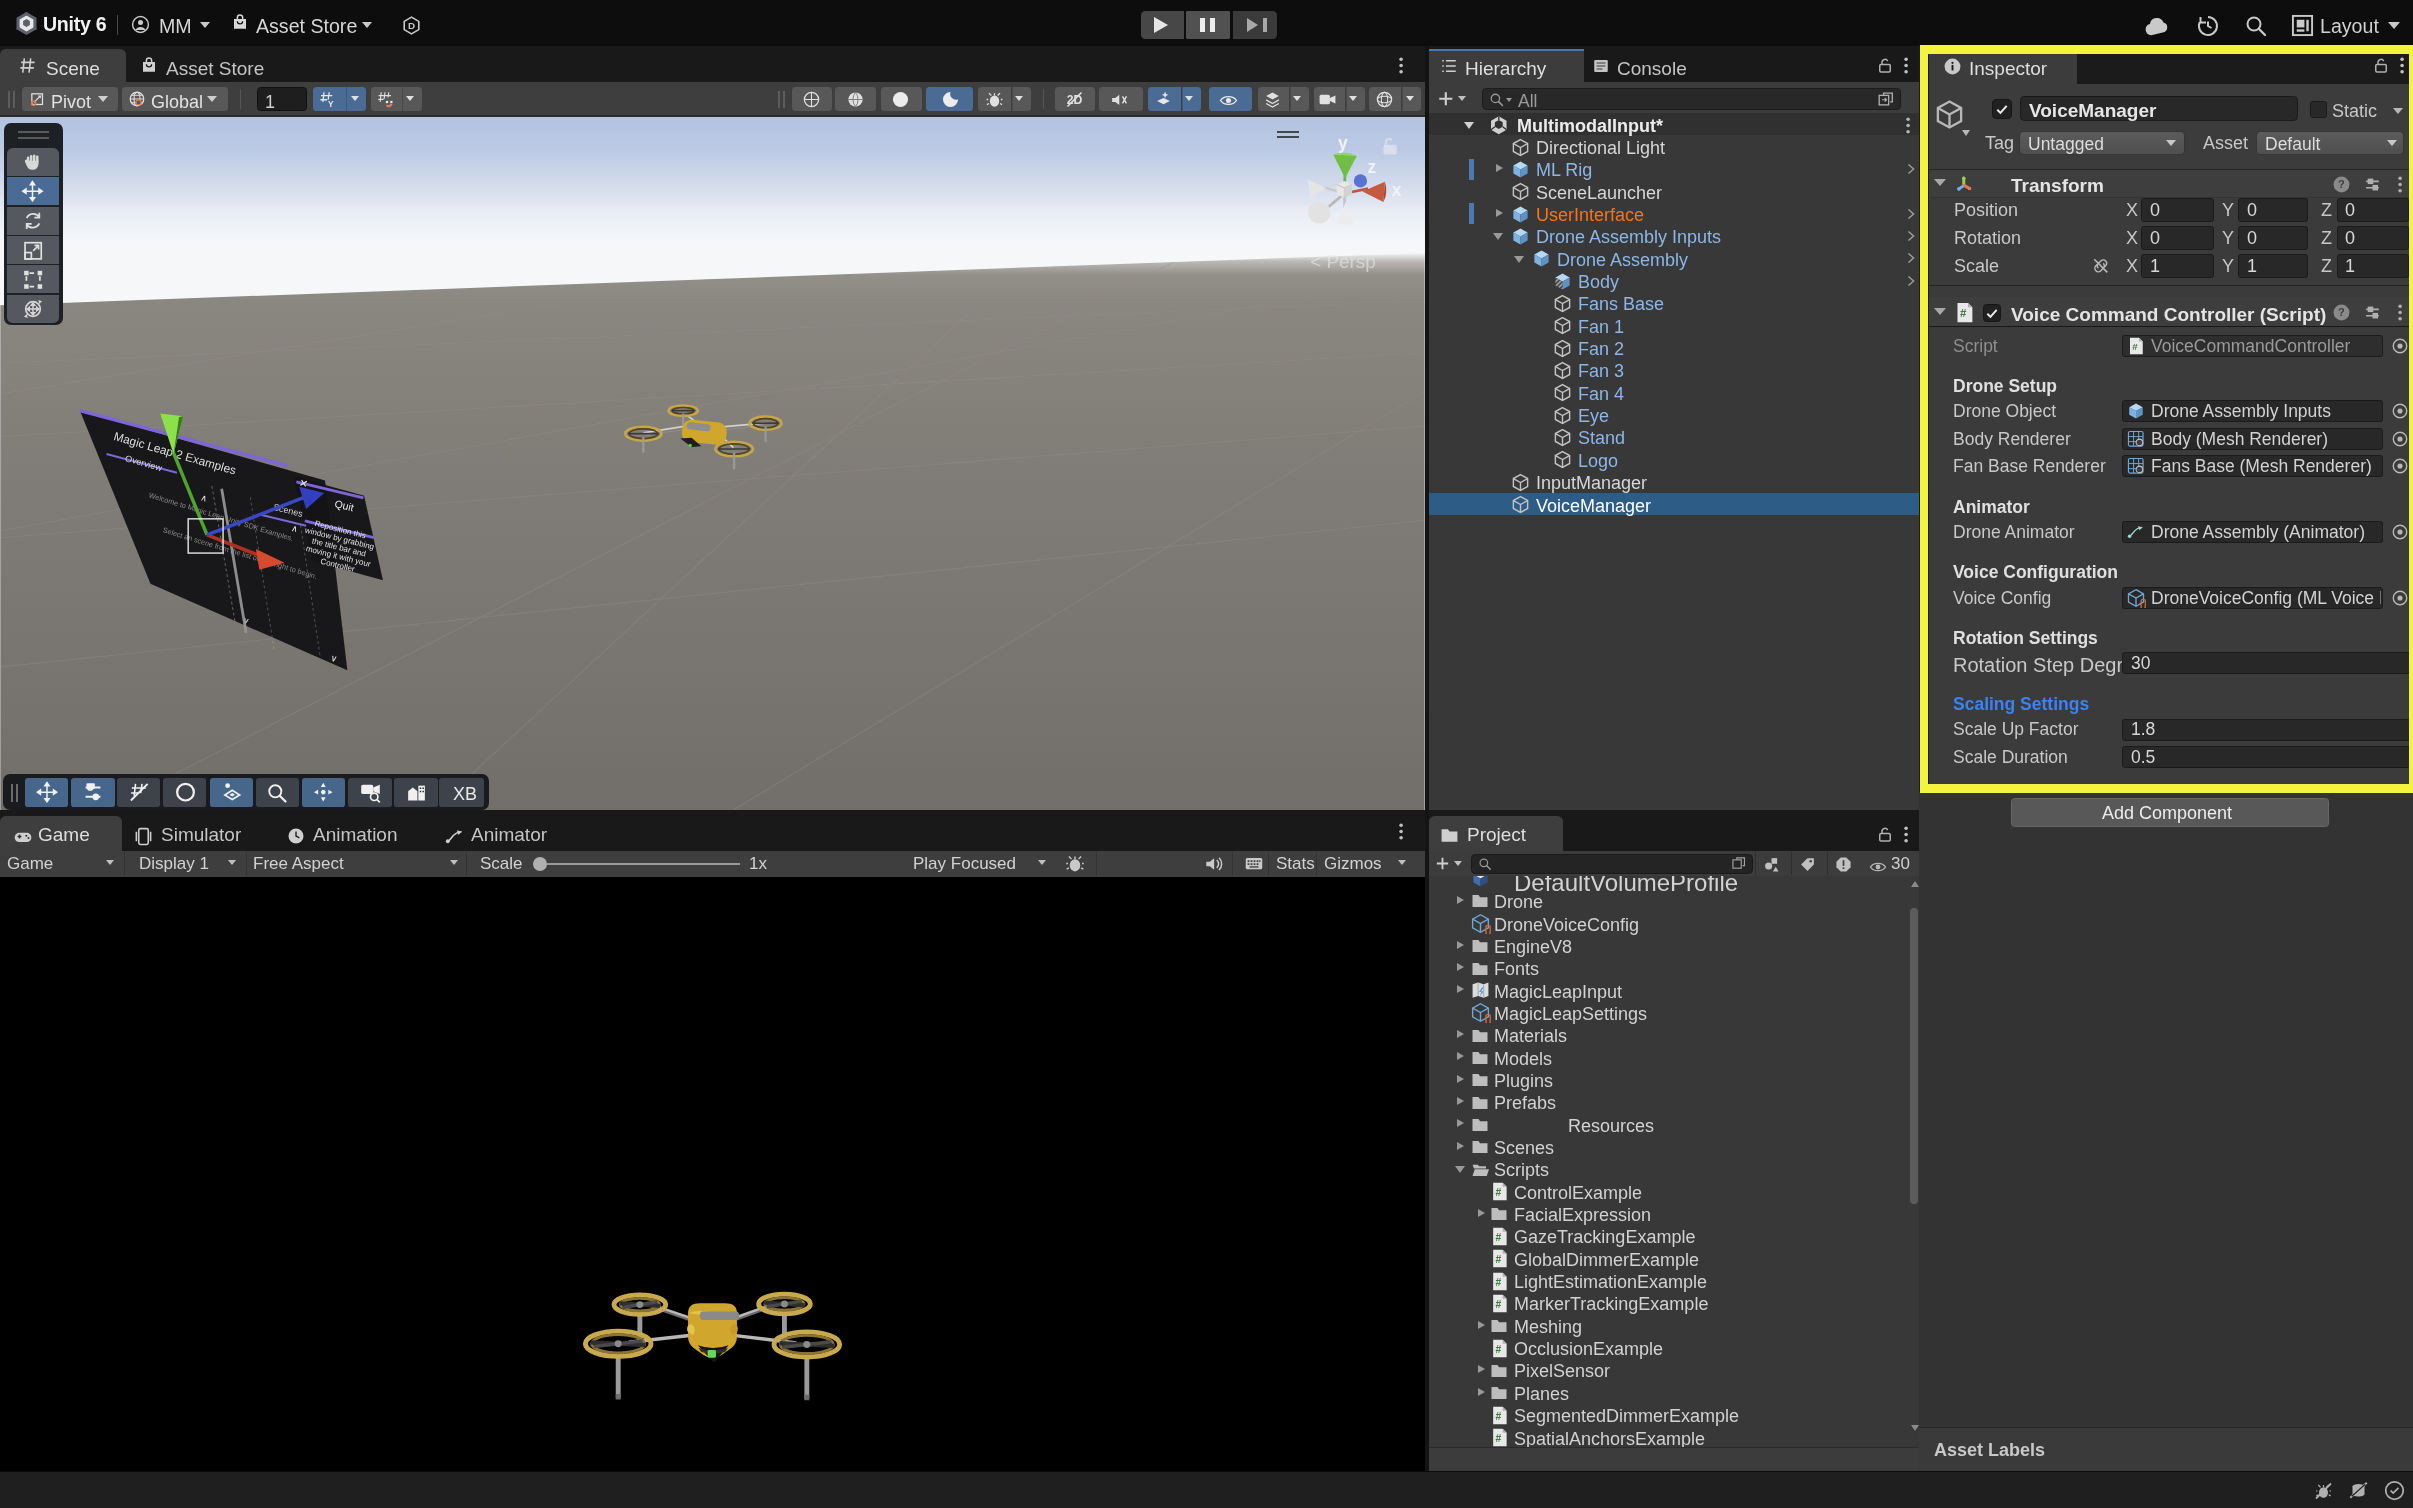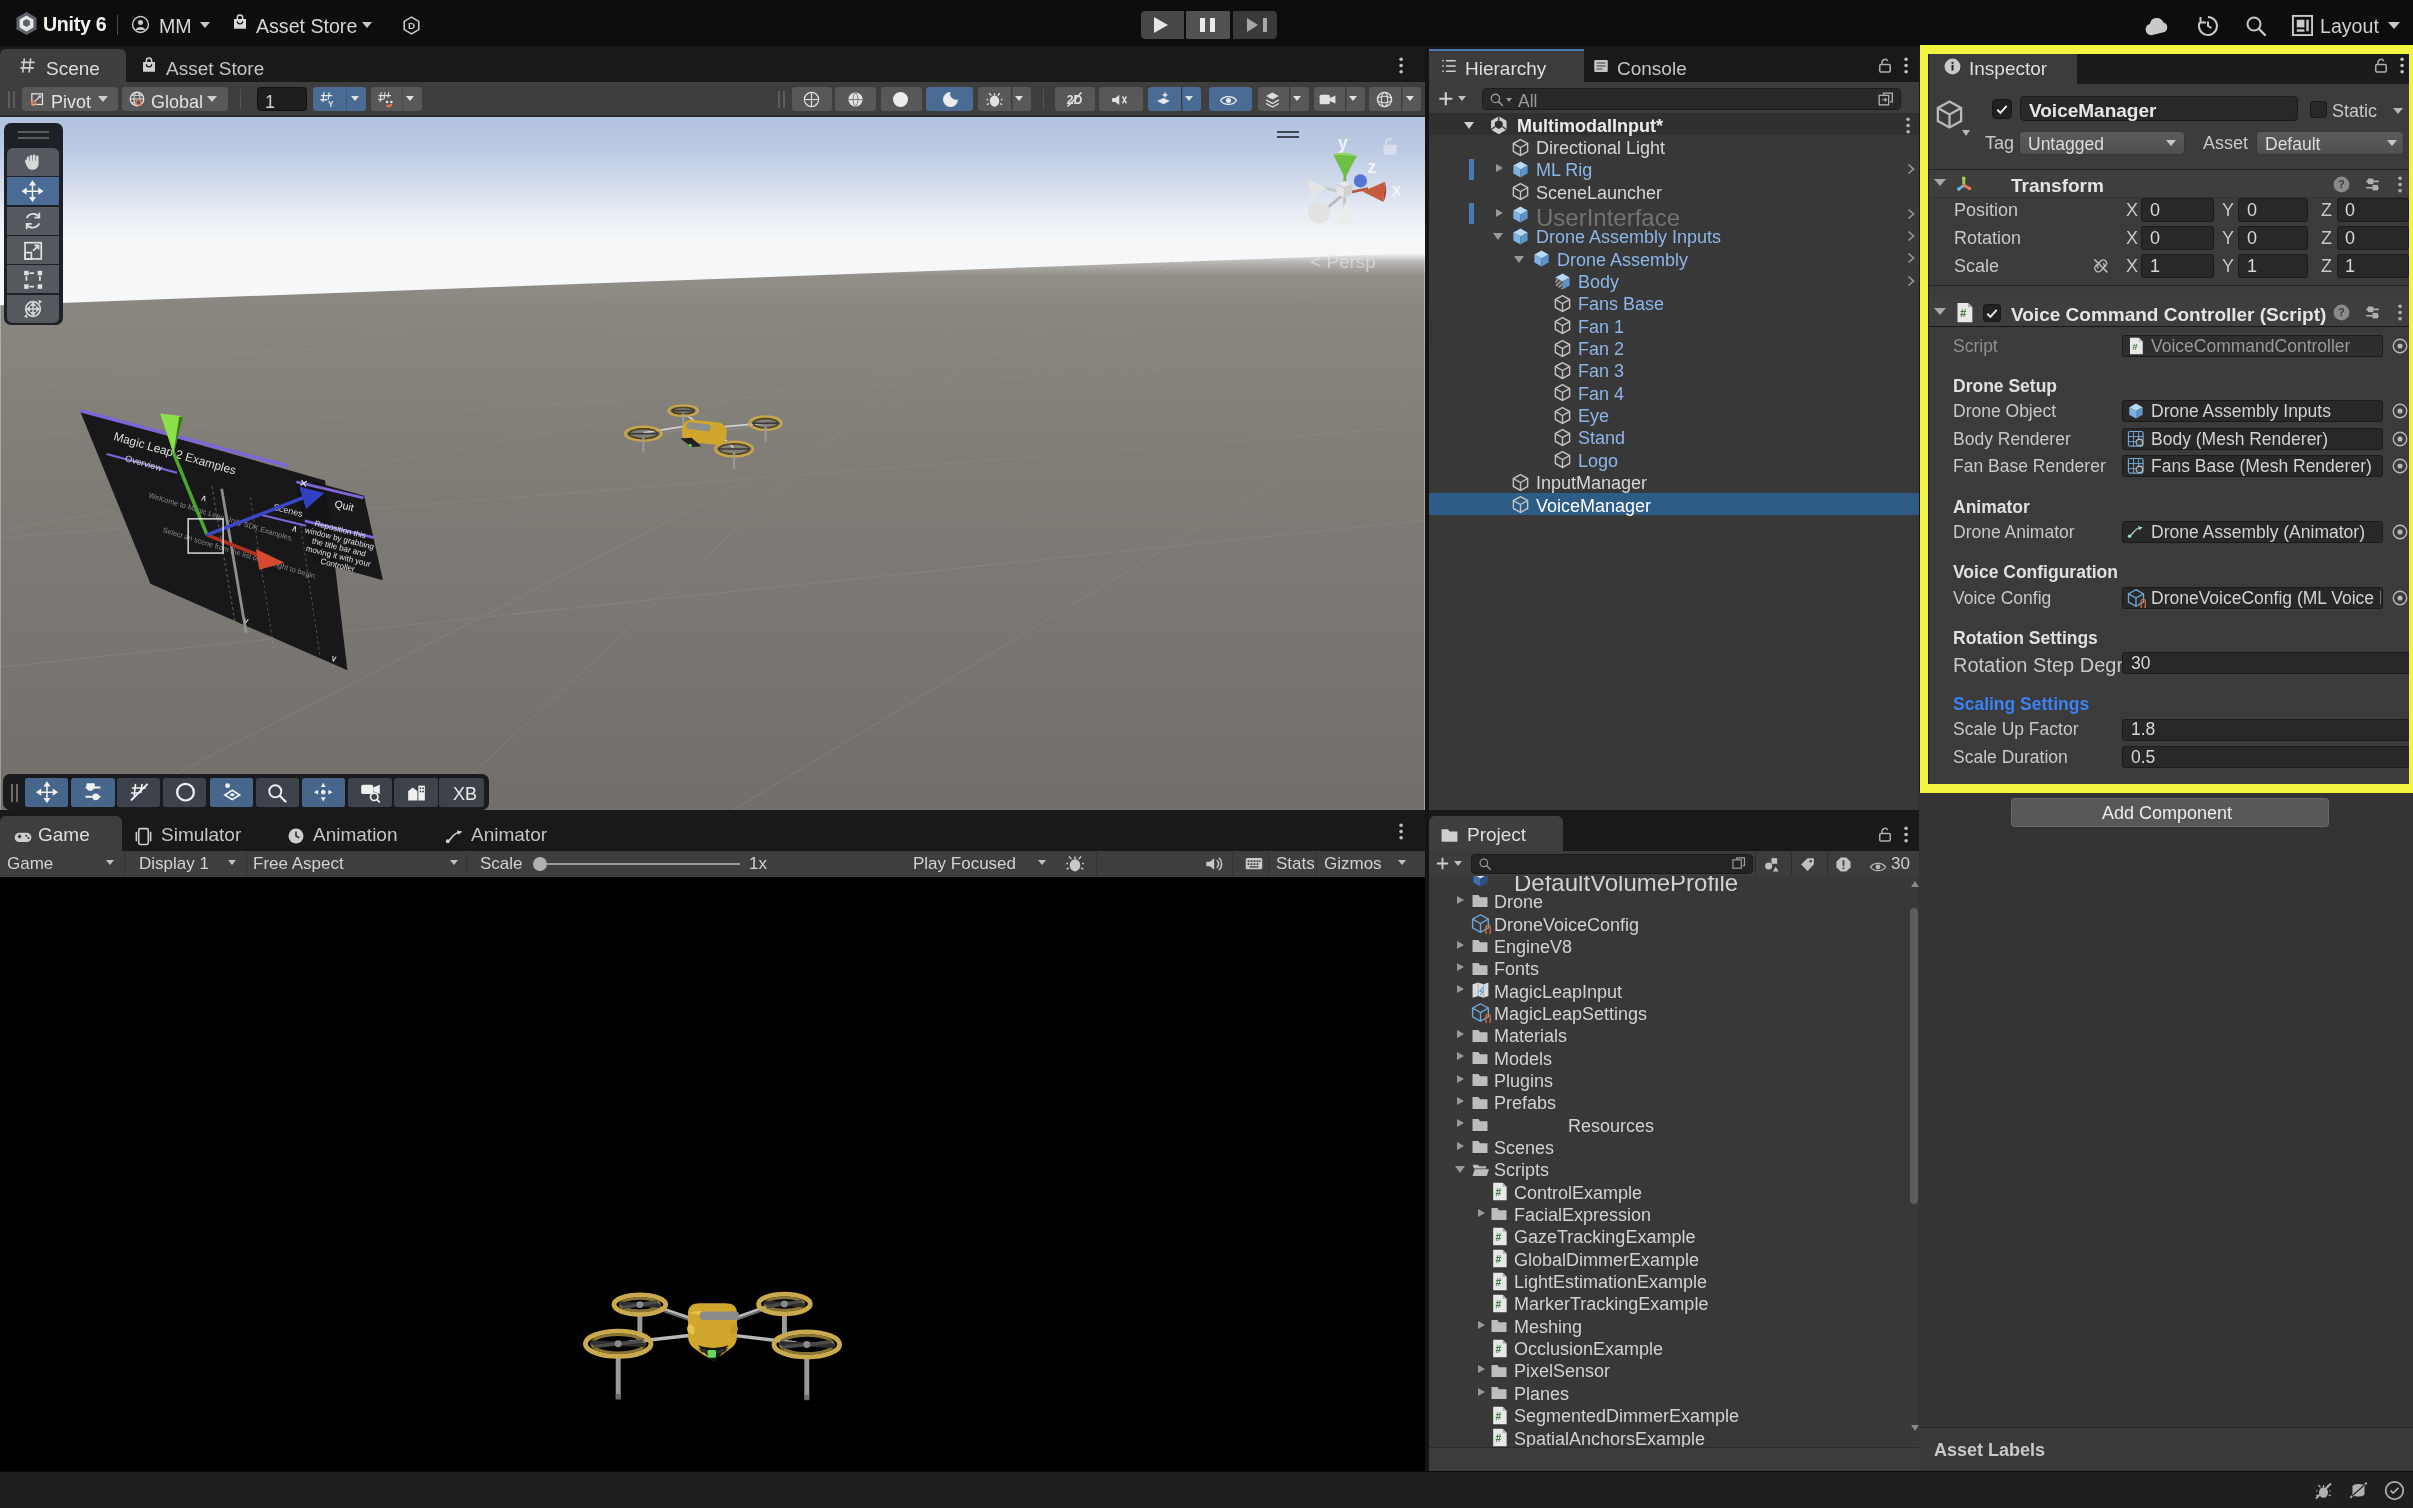--- a/index.html
+++ b/index.html
@@ -620,21 +620,21 @@
     <path d="M12 2 L21 7 V17 L12 22 L3 17 V7 Z" fill="none" stroke="#c2c2c2" stroke-width="1.8"></path>
     <path d="M3 7 L12 12 L21 7 M12 12 V22" fill="none" stroke="#c2c2c2" stroke-width="1.8"></path>
   </svg>
 <div style="position:absolute;left:1536px;top:184px;font-size:18px;color:#d6d6d6;font-weight:400;white-space:nowrap;line-height:1;">SceneLauncher</div>
 <div style="position:absolute;left:1496px;top:209px;width:0;height:0;border-top:4.9px solid transparent;border-bottom:4.9px solid transparent;border-left:7px solid #999"></div>
 <svg style="position:absolute;left:1511px;top:205px;" width="19" height="19" viewBox="0 0 24 24">
     <path d="M12 2 L21 7 L12 12 L3 7 Z" fill="#b5d9f2"></path>
     <path d="M3 7 L12 12 V22 L3 17 Z" fill="#7fb2e2"></path>
     <path d="M21 7 L12 12 V22 L21 17 Z" fill="#5e93c5"></path>
   </svg>
-<div style="position:absolute;left:1536px;top:206px;font-size:24px;color:#737373;font-weight:400;white-space:nowrap;line-height:1;">UserInterface</div>
+<div style="position:absolute;left:1536px;top:206px;font-size:18px;color:#f97316;font-weight:400;white-space:nowrap;line-height:1;">UserInterface</div>
 <svg style="position:absolute;left:1904px;top:207px;" width="14" height="14" viewBox="0 0 22 22">
     <path d="M7 4 L15 11 L7 18" fill="none" stroke="#9a9a9a" stroke-width="2.4"></path>
   </svg>
 <div style="position:absolute;left:1493px;top:233px;width:0;height:0;border-left:5.6px solid transparent;border-right:5.6px solid transparent;border-top:7px solid #999"></div>
 <svg style="position:absolute;left:1511px;top:227px;" width="19" height="19" viewBox="0 0 24 24">
     <path d="M12 2 L21 7 L12 12 L3 7 Z" fill="#b5d9f2"></path>
     <path d="M3 7 L12 12 V22 L3 17 Z" fill="#7fb2e2"></path>
     <path d="M21 7 L12 12 V22 L21 17 Z" fill="#5e93c5"></path>
   </svg>
 <div style="position:absolute;left:1536px;top:228px;font-size:18px;color:#8cb6e8;font-weight:400;white-space:nowrap;line-height:1;">Drone Assembly Inputs</div>

